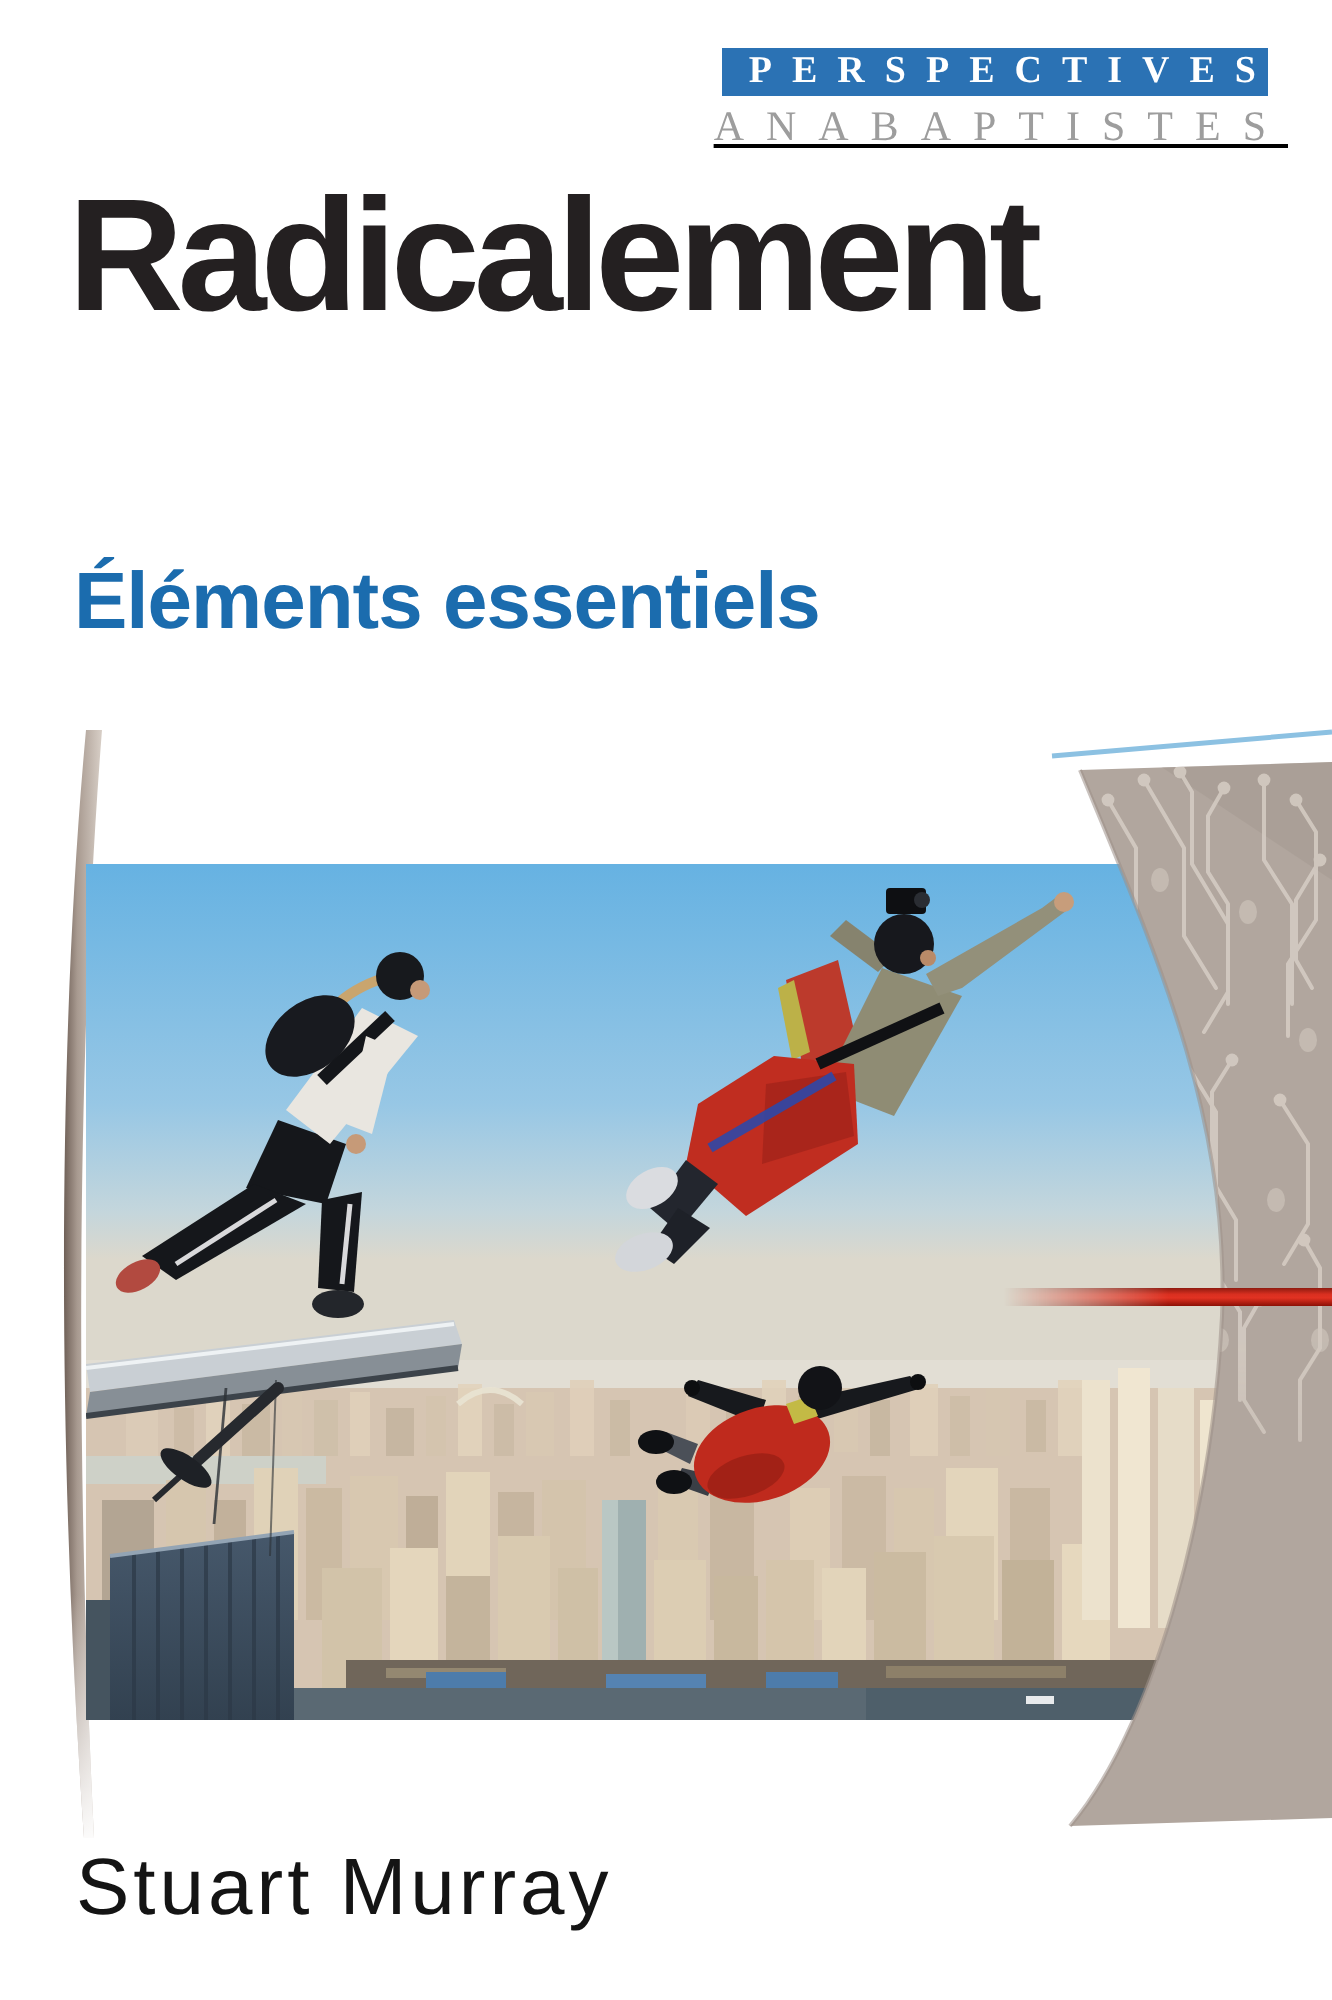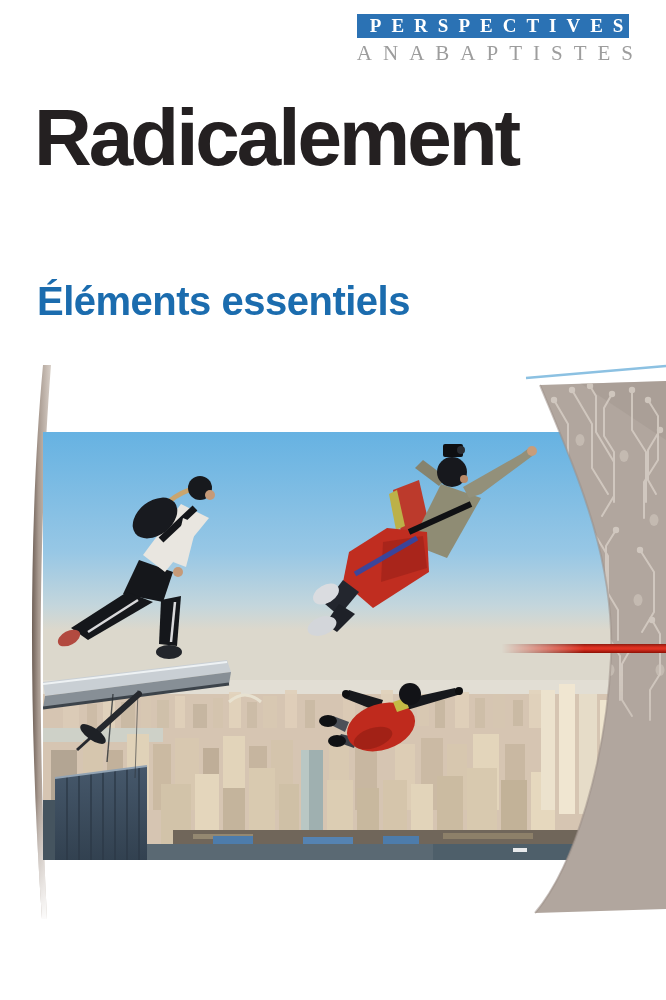--- a/index.html
+++ b/index.html
@@ -1,37 +1,37 @@
 <!DOCTYPE html>
 <html style="--series_bar: #2b72b4; --series_text: #ffffff; --series_sub: #9d9d9d; --title: #242021; --subtitle: #1b6cae; --author: #141414; --taupe: #b1a69e; --circuit: #d9d0c7; --red: #e23222; --sky_top: #69b3e2;"><head>
 <meta charset="utf-8">
 <style>
   html,body{margin:0;padding:0;background:#ffffff;}
   .cover{
     position:relative;width:666px;height:1000px;background:#ffffff;
     overflow:hidden;font-family:"Liberation Sans",sans-serif;
   }
   
-  .series-block{position:absolute;top:14px;right:32px;z-index:6;}
+  .series-block{position:absolute;top:24px;right:32px;text-align:right;z-index:6;text-decoration:underline;}
   .series-bar{
     display:inline-block;background:var(--series_bar,#2b72b4);
     padding:2px 5px 3px 13px;line-height:1;
   }
   .series-bar span{
     color:var(--series_text,#ffffff);font-family:"Liberation Serif",serif;
     font-weight:bold;font-size:19px;letter-spacing:10px;margin-right:-9px;
   }
   .series-sub{
     margin-top:3px;color:var(--series_sub,#9d9d9d);
     font-family:"Liberation Serif",serif;font-size:21px;
     letter-spacing:11px;margin-right:-10px;white-space:nowrap;
   }
   
   .title{
-    position:absolute;left:34px;top:94px;z-index:6;
+    position:absolute;left:34px;top:84px;z-index:6;
     color:var(--title,#242021);font-weight:bold;font-size:80px;
     letter-spacing:-3px;line-height:1.09;white-space:nowrap;text-align:center;
   }
   .subtitle{
     position:absolute;left:37px;top:276px;z-index:6;
     color:var(--subtitle,#1b6cae);font-weight:bold;font-size:40px;
     letter-spacing:-0.5px;line-height:1.27;white-space:nowrap;
   }
   .author{
     position:absolute;left:38px;top:922px;z-index:6;
@@ -321,14 +321,15 @@
           <ellipse cx="48" cy="180" rx="4.5" ry="6" opacity="0.6"></ellipse>
             <ellipse cx="140" cy="310" rx="4.5" ry="6" opacity="0.6"></ellipse>
         </g>
       </g>
     </g>
     <path d="M20,25 C56,112 95,197 91,298 C86,400 55,506 15,553" stroke="#9c9089" stroke-width="2" fill="none" opacity="0.55"></path>
   </svg>
 
   <div class="red-line"></div>
 
+  <div class="author">Stuart Murray</div>
 
 </div>
 
 </body></html>

